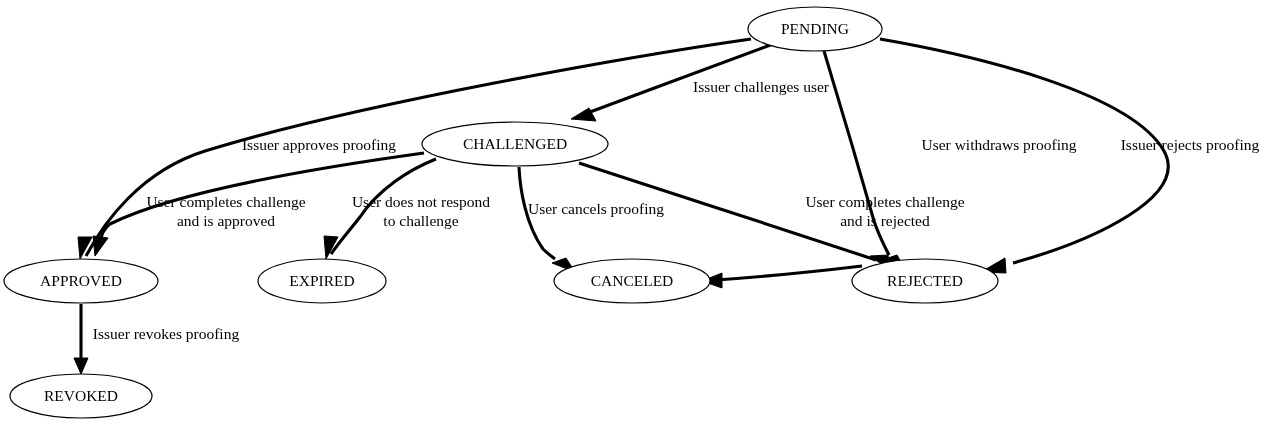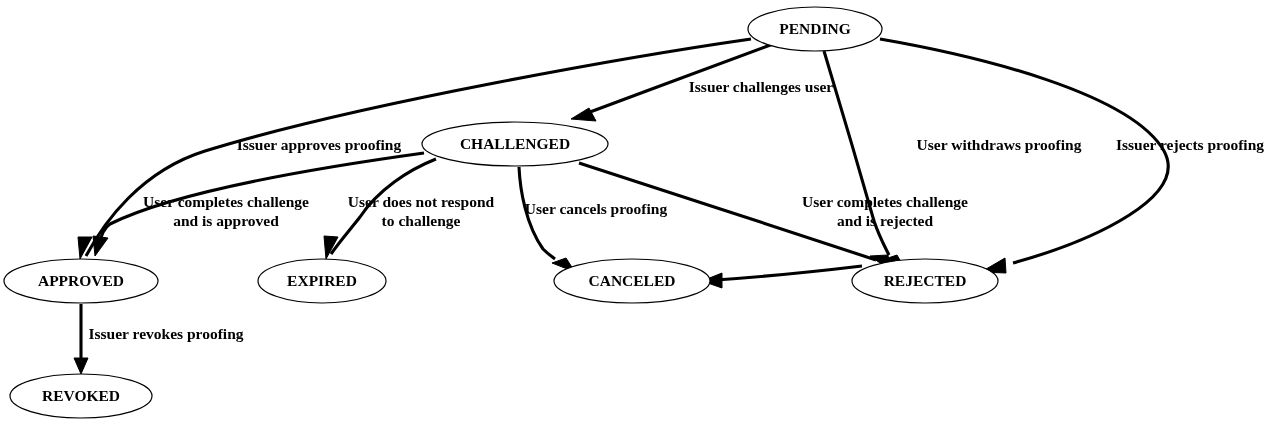--- a/index.html
+++ b/index.html
@@ -10,21 +10,20 @@
   }
   body {
     font-family: "Liberation Serif", "DejaVu Serif", serif;
   }
   #diagram-root {
     position: relative;
     width: 1278px;
     height: 427px;
     background: #ffffff;
     overflow: hidden;
-    font-weight: bold;
   }
   svg#graph {
     display: block;
     width: 1278px;
     height: 427px;
   }
   .node-ellipse {
     fill: #ffffff;
     stroke: #000000;
     stroke-width: 1.2;

